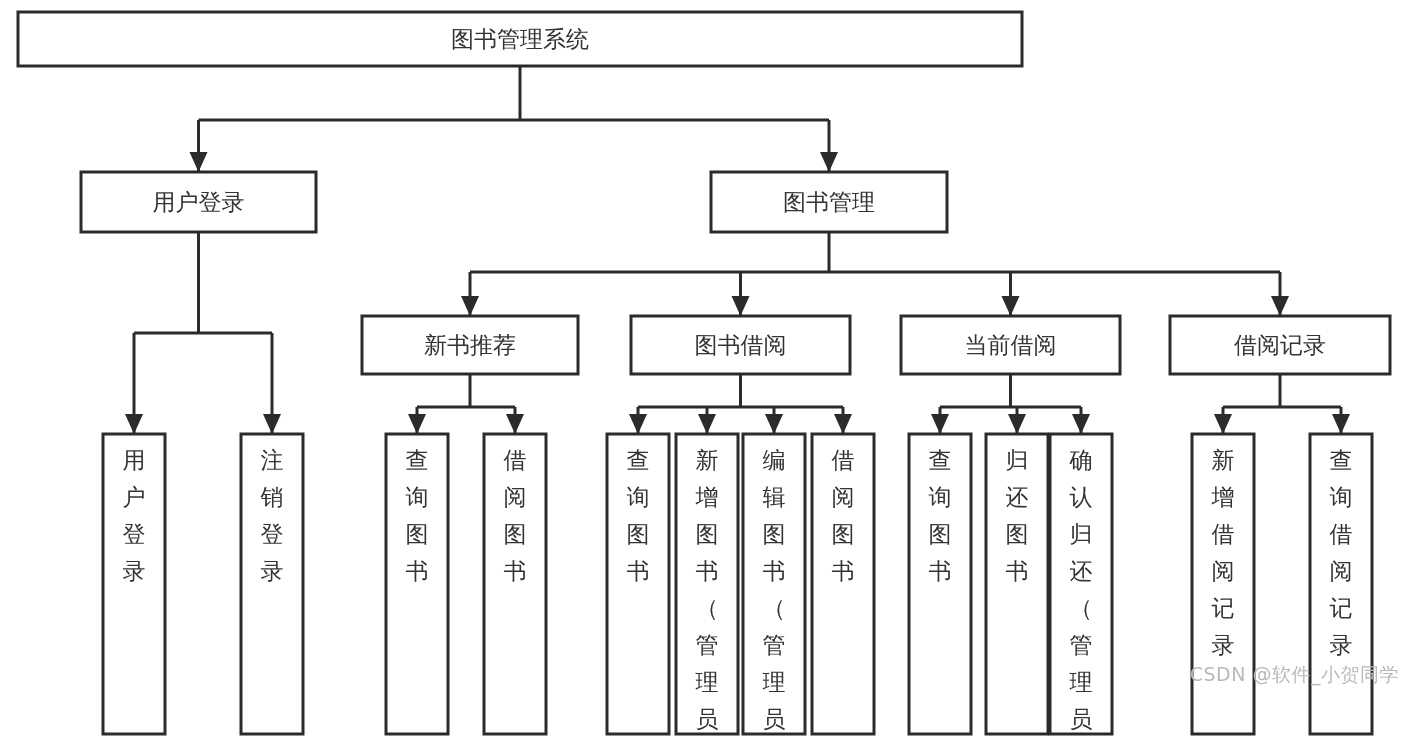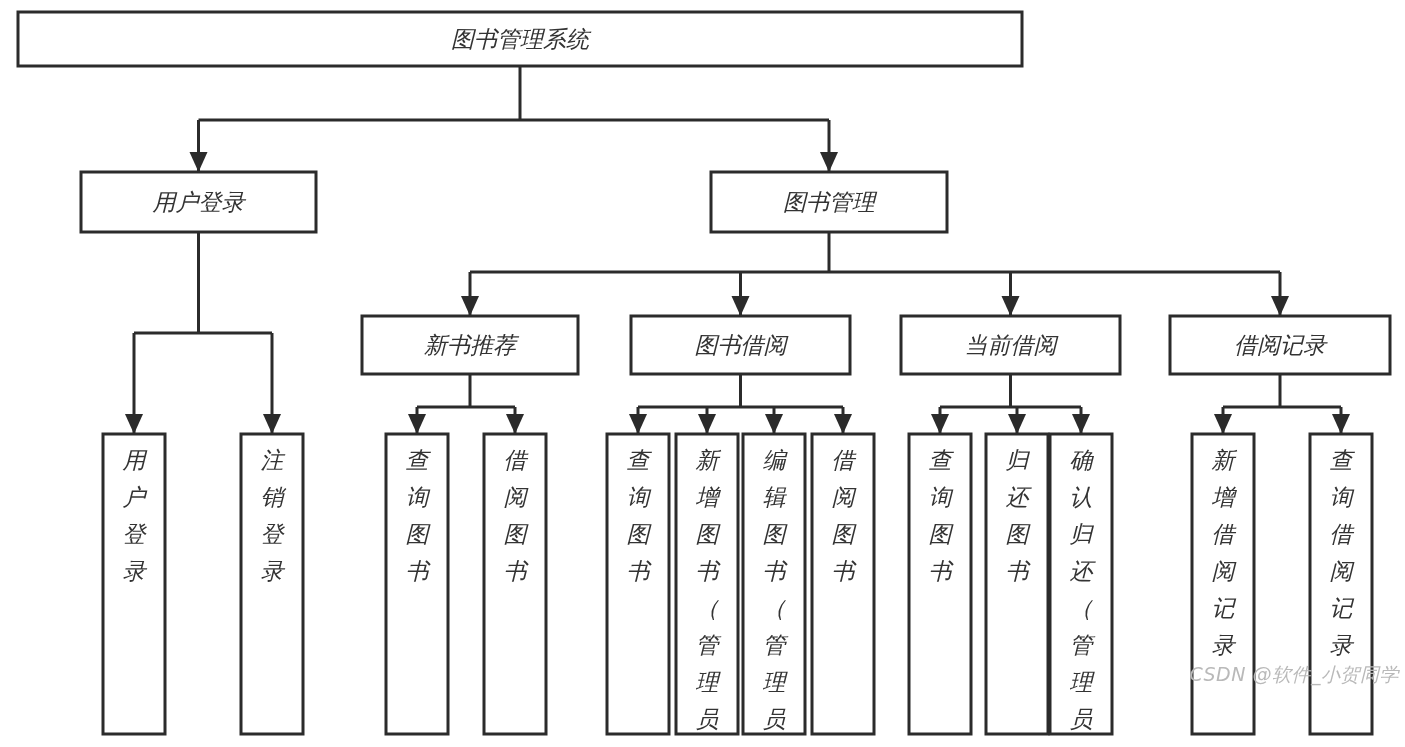--- a/index.html
+++ b/index.html
@@ -10,21 +10,20 @@
   body {
     width: 1405px;
     height: 747px;
     font-family: "DejaVu Sans", "Liberation Sans", sans-serif;
     overflow: hidden;
   }
   #diagram-root {
     position: relative;
     width: 1405px;
     height: 691px;
-    font-style: italic;
   }
   svg#flow-svg {
     position: absolute;
     top: 0;
     left: 0;
     width: 1405px;
     height: 747px;
   }
   .node-box {
     fill: #ffffff;

